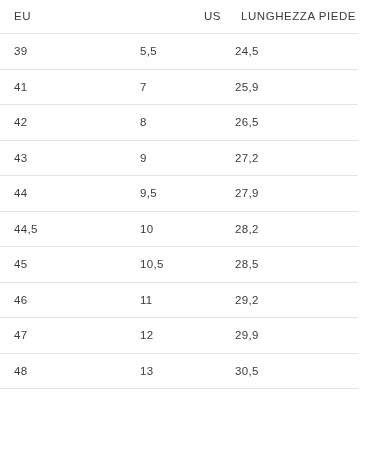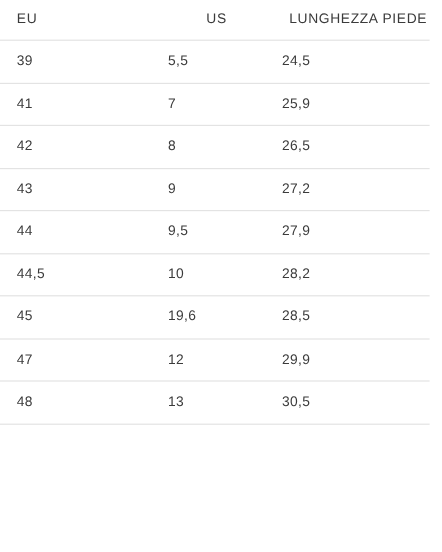--- a/index.html
+++ b/index.html
@@ -71,21 +71,21 @@
     box-sizing: border-box;
   }
   .cell-len {
     box-sizing: border-box;
   }
   thead .cell-len {
     text-align: left;
     padding-left: 6px !important;
   }
   thead .cell-us {
-    text-align: center;
+    text-align: right;
     padding-right: 14px !important;
   }
 </style>
 </head>
 <body>
 
 <div class="size-table-wrap">
   <table class="size-table">
     <colgroup>
       <col class="col-eu">
@@ -125,22 +125,27 @@
         <td class="cell-us">9,5</td>
         <td class="cell-len">27,9</td>
       </tr>
       <tr>
         <td class="cell-eu">44,5</td>
         <td class="cell-us">10</td>
         <td class="cell-len">28,2</td>
       </tr>
       <tr>
         <td class="cell-eu">45</td>
-        <td class="cell-us">19,6</td>
+        <td class="cell-us">10,5</td>
         <td class="cell-len">28,5</td>
+      </tr>
+      <tr>
+        <td class="cell-eu">46</td>
+        <td class="cell-us">11</td>
+        <td class="cell-len">29,2</td>
       </tr>
       <tr>
         <td class="cell-eu">47</td>
         <td class="cell-us">12</td>
         <td class="cell-len">29,9</td>
       </tr>
       <tr>
         <td class="cell-eu">48</td>
         <td class="cell-us">13</td>
         <td class="cell-len">30,5</td>

